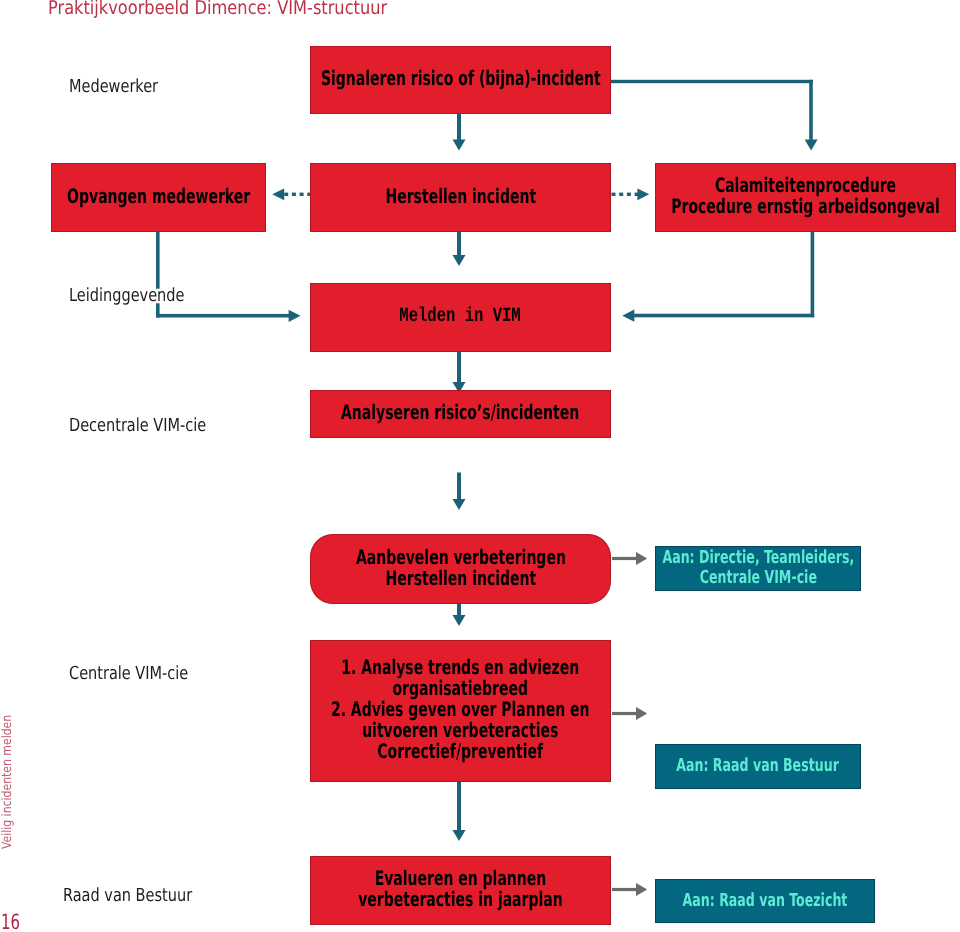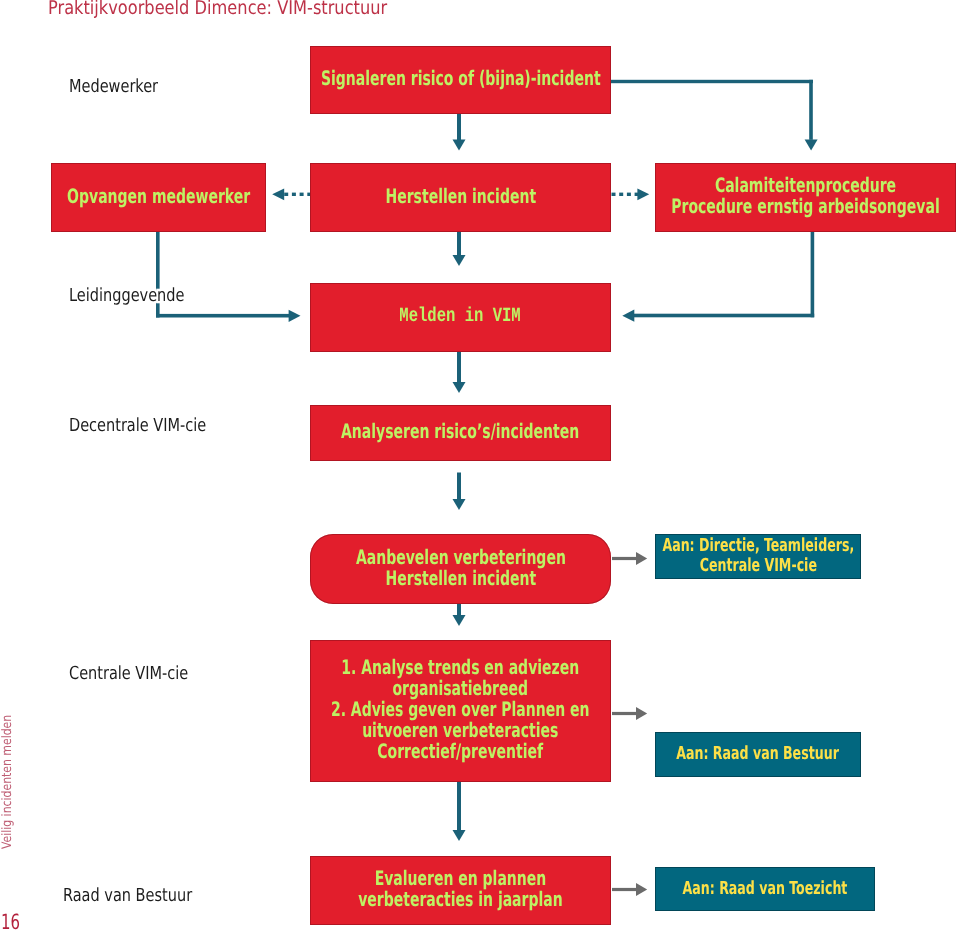--- a/index.html
+++ b/index.html
@@ -11,29 +11,29 @@
   .title{position:absolute;left:48px;top:-1px;font-size:19px;line-height:19px;
          color:#bd3248;font-stretch:condensed;white-space:nowrap;
          transform-origin:0 0;transform:scaleX(0.949);}
   .pageno{position:absolute;left:1px;top:912px;font-size:21px;line-height:21px;
           color:#b3213c;font-stretch:condensed;transform-origin:0 0;
           transform:scaleX(0.79);}
   .sidelbl{position:absolute;color:#bf5e74;font-size:13px;line-height:13px;
            font-stretch:condensed;white-space:nowrap;transform-origin:0 0;
            transform:rotate(-90deg) scaleX(0.93);}
   .box{position:absolute;display:flex;align-items:center;justify-content:center;
-       text-align:center;font-weight:bold;color:#bef264;font-stretch:condensed;
+       text-align:center;font-weight:bold;color:#000000;font-stretch:condensed;
        box-sizing:border-box;}
   .box > span{display:block;transform:scaleX(0.778);white-space:nowrap;
               position:relative;top:-1.5px;}
   .red{background:#e21e2c;font-size:20px;line-height:21px;
        box-shadow:inset 0 0 0 1px rgba(120,10,22,0.45);}
   .teal{background:#02677f;font-size:18px;line-height:20px;}
   .teal > span{top:-0.2px;}
-  .teal{color:#fde047;box-shadow:inset 0 0 0 1px rgba(0,30,42,0.45);}
+  .teal{color:#5eead4;box-shadow:inset 0 0 0 1px rgba(0,30,42,0.45);margin-top:12px;}
   .lane{position:absolute;color:#1c1c1c;font-size:18px;line-height:20px;
         font-stretch:condensed;white-space:nowrap;z-index:5;
         transform-origin:0 0;transform:scaleX(0.896);
         -webkit-text-stroke:4.6px #fff;paint-order:stroke fill;}
 </style>
 </head>
 <body>
 
 <div class="stage">
 
@@ -118,21 +118,21 @@
   </div>
 
   <div class="box red" style="left:655px;top:163px;width:301px;height:69px;">
     <span><span>Calamiteitenprocedure</span><br><span>Procedure ernstig arbeidsongeval</span></span>
   </div>
 
   <div class="box red" style="left:310px;top:283px;width:301px;height:69px;font-family:Liberation Mono, monospace;">
     <span>Melden in VIM</span>
   </div>
 
-  <div class="box red" style="left:310px;top:405px;width:301px;height:56px;">
+  <div class="box red" style="left:310px;top:390px;width:301px;height:48px;">
     <span>Analyseren risico’s/incidenten</span>
   </div>
 
   <div class="box red" style="left:310px;top:534px;width:301px;height:70px;border-radius:23px;">
     <span><span>Aanbevelen verbeteringen</span><br><span>Herstellen incident</span></span>
   </div>
 
   <div class="box teal" style="left:655px;top:534px;width:206px;height:45px;">
     <span><span>Aan: Directie, Teamleiders,</span><br><span>Centrale VIM-cie</span></span>
   </div>

